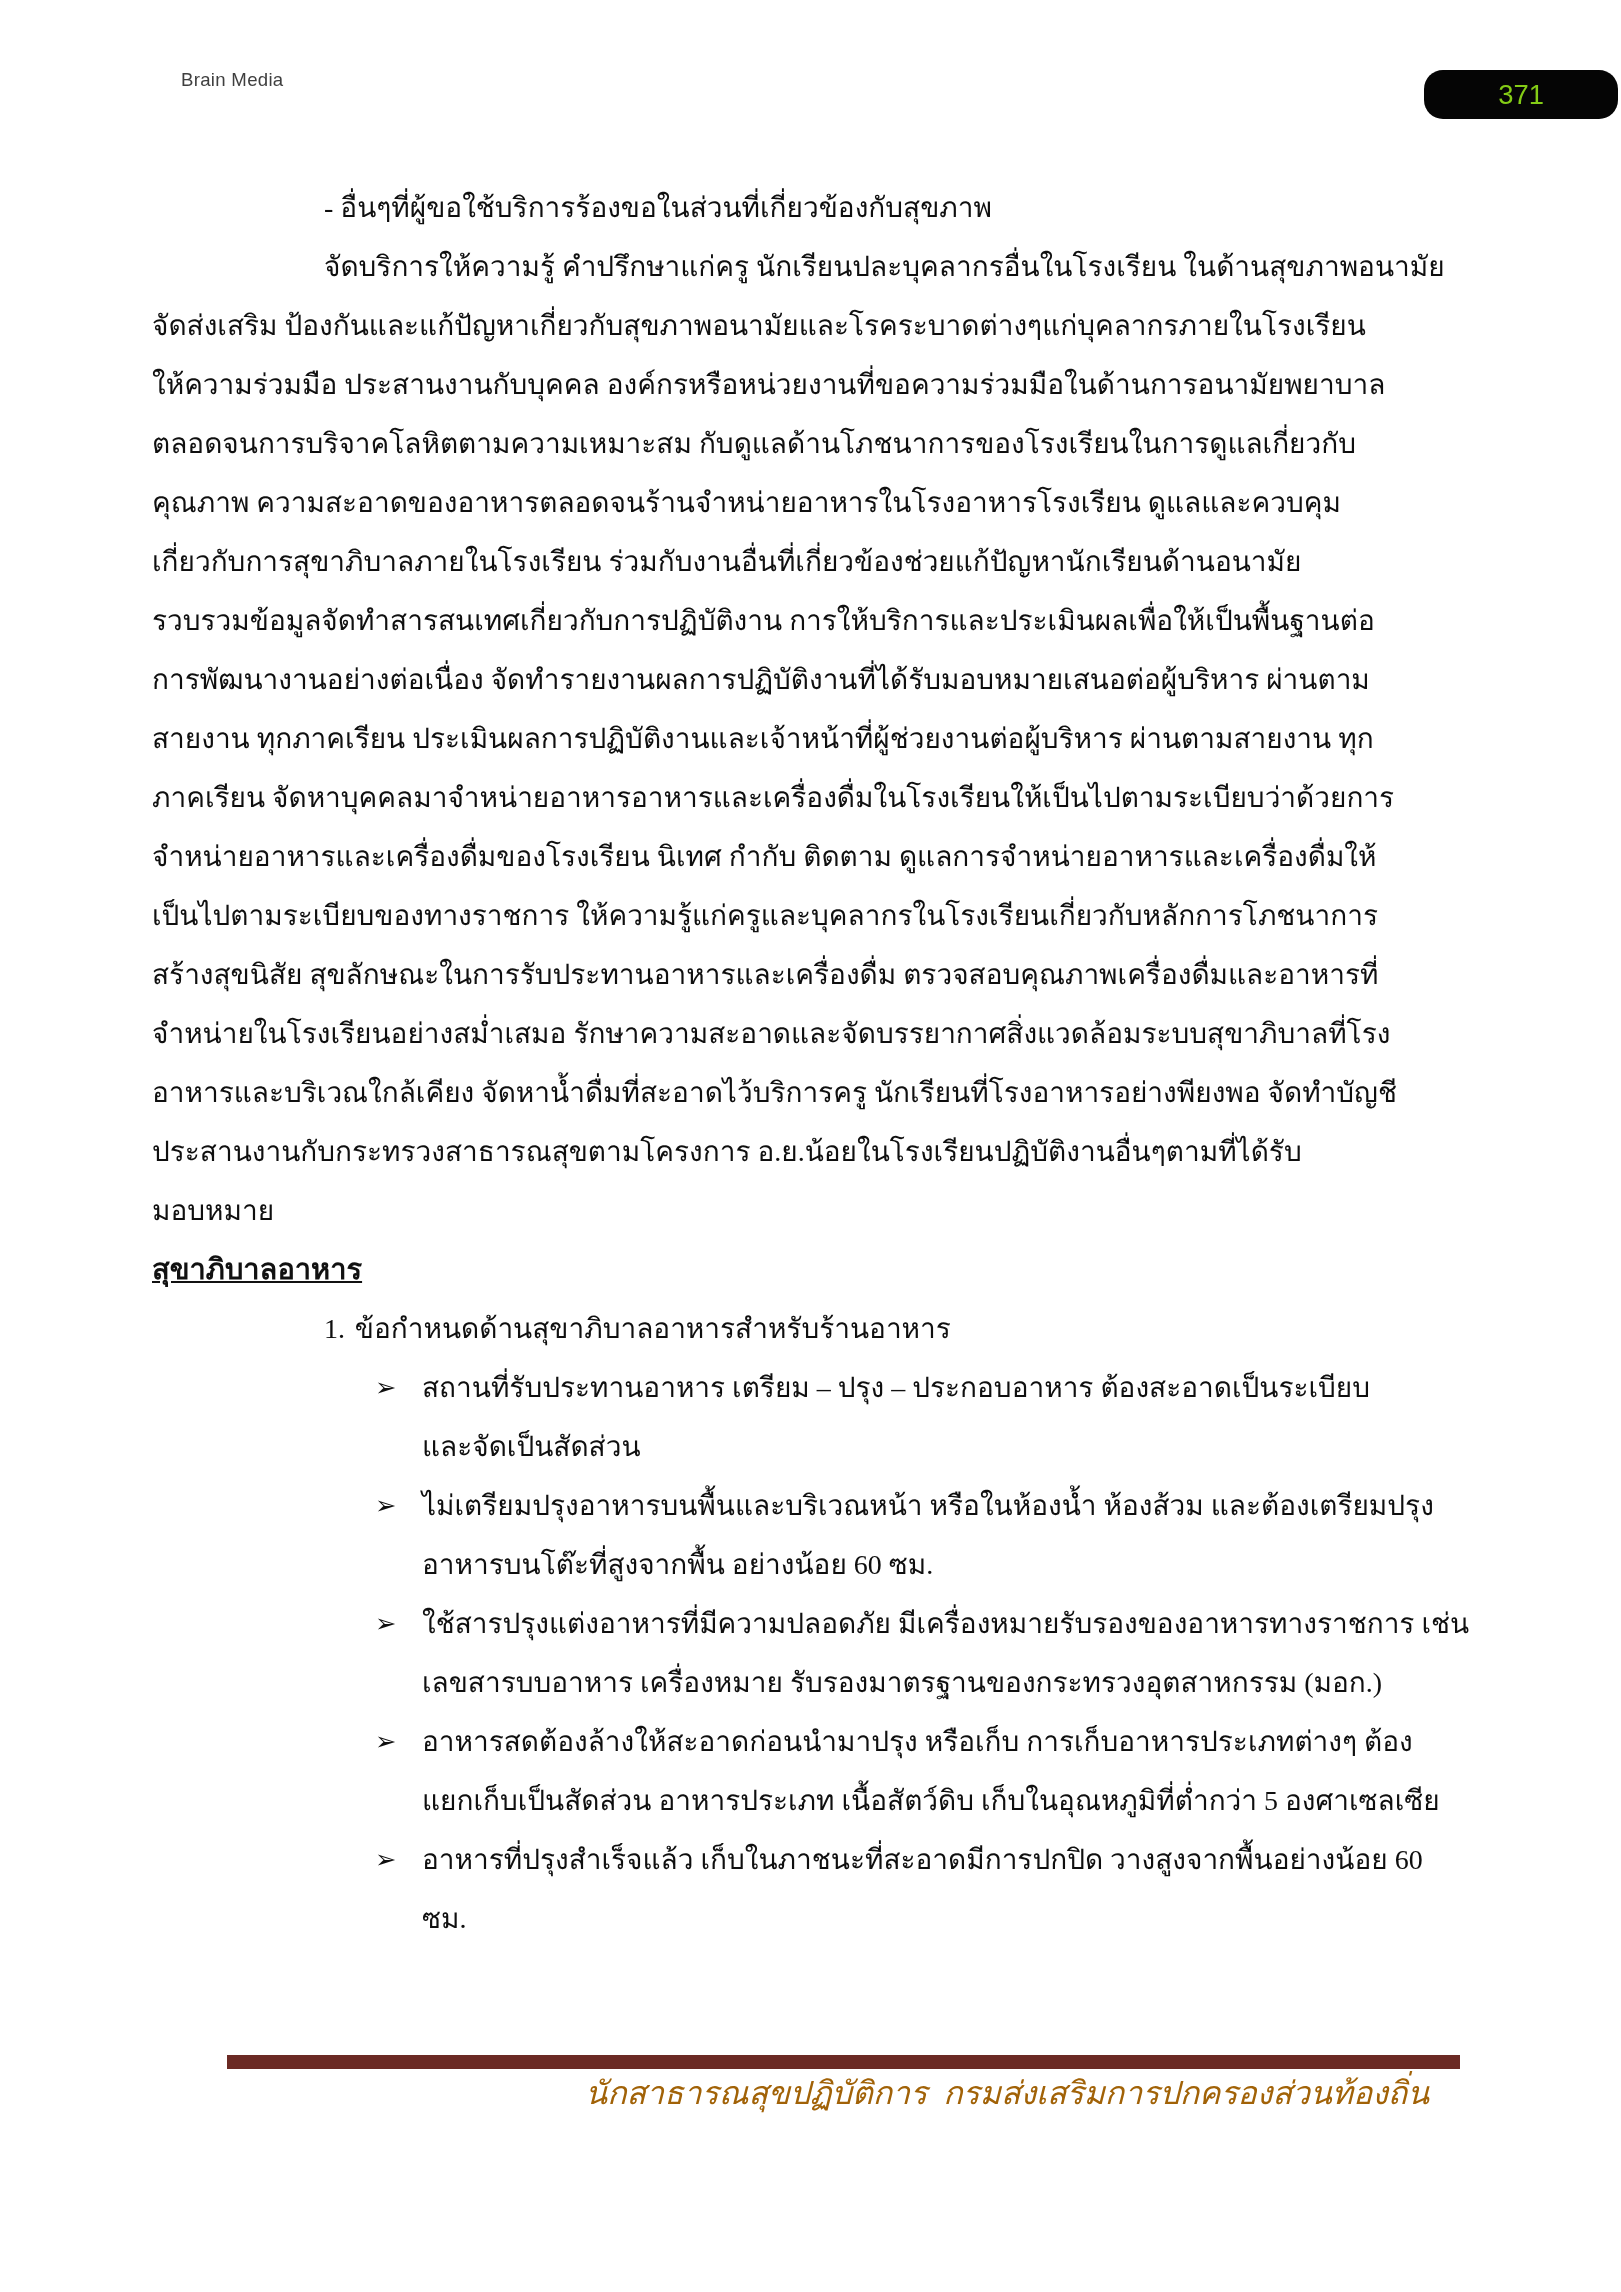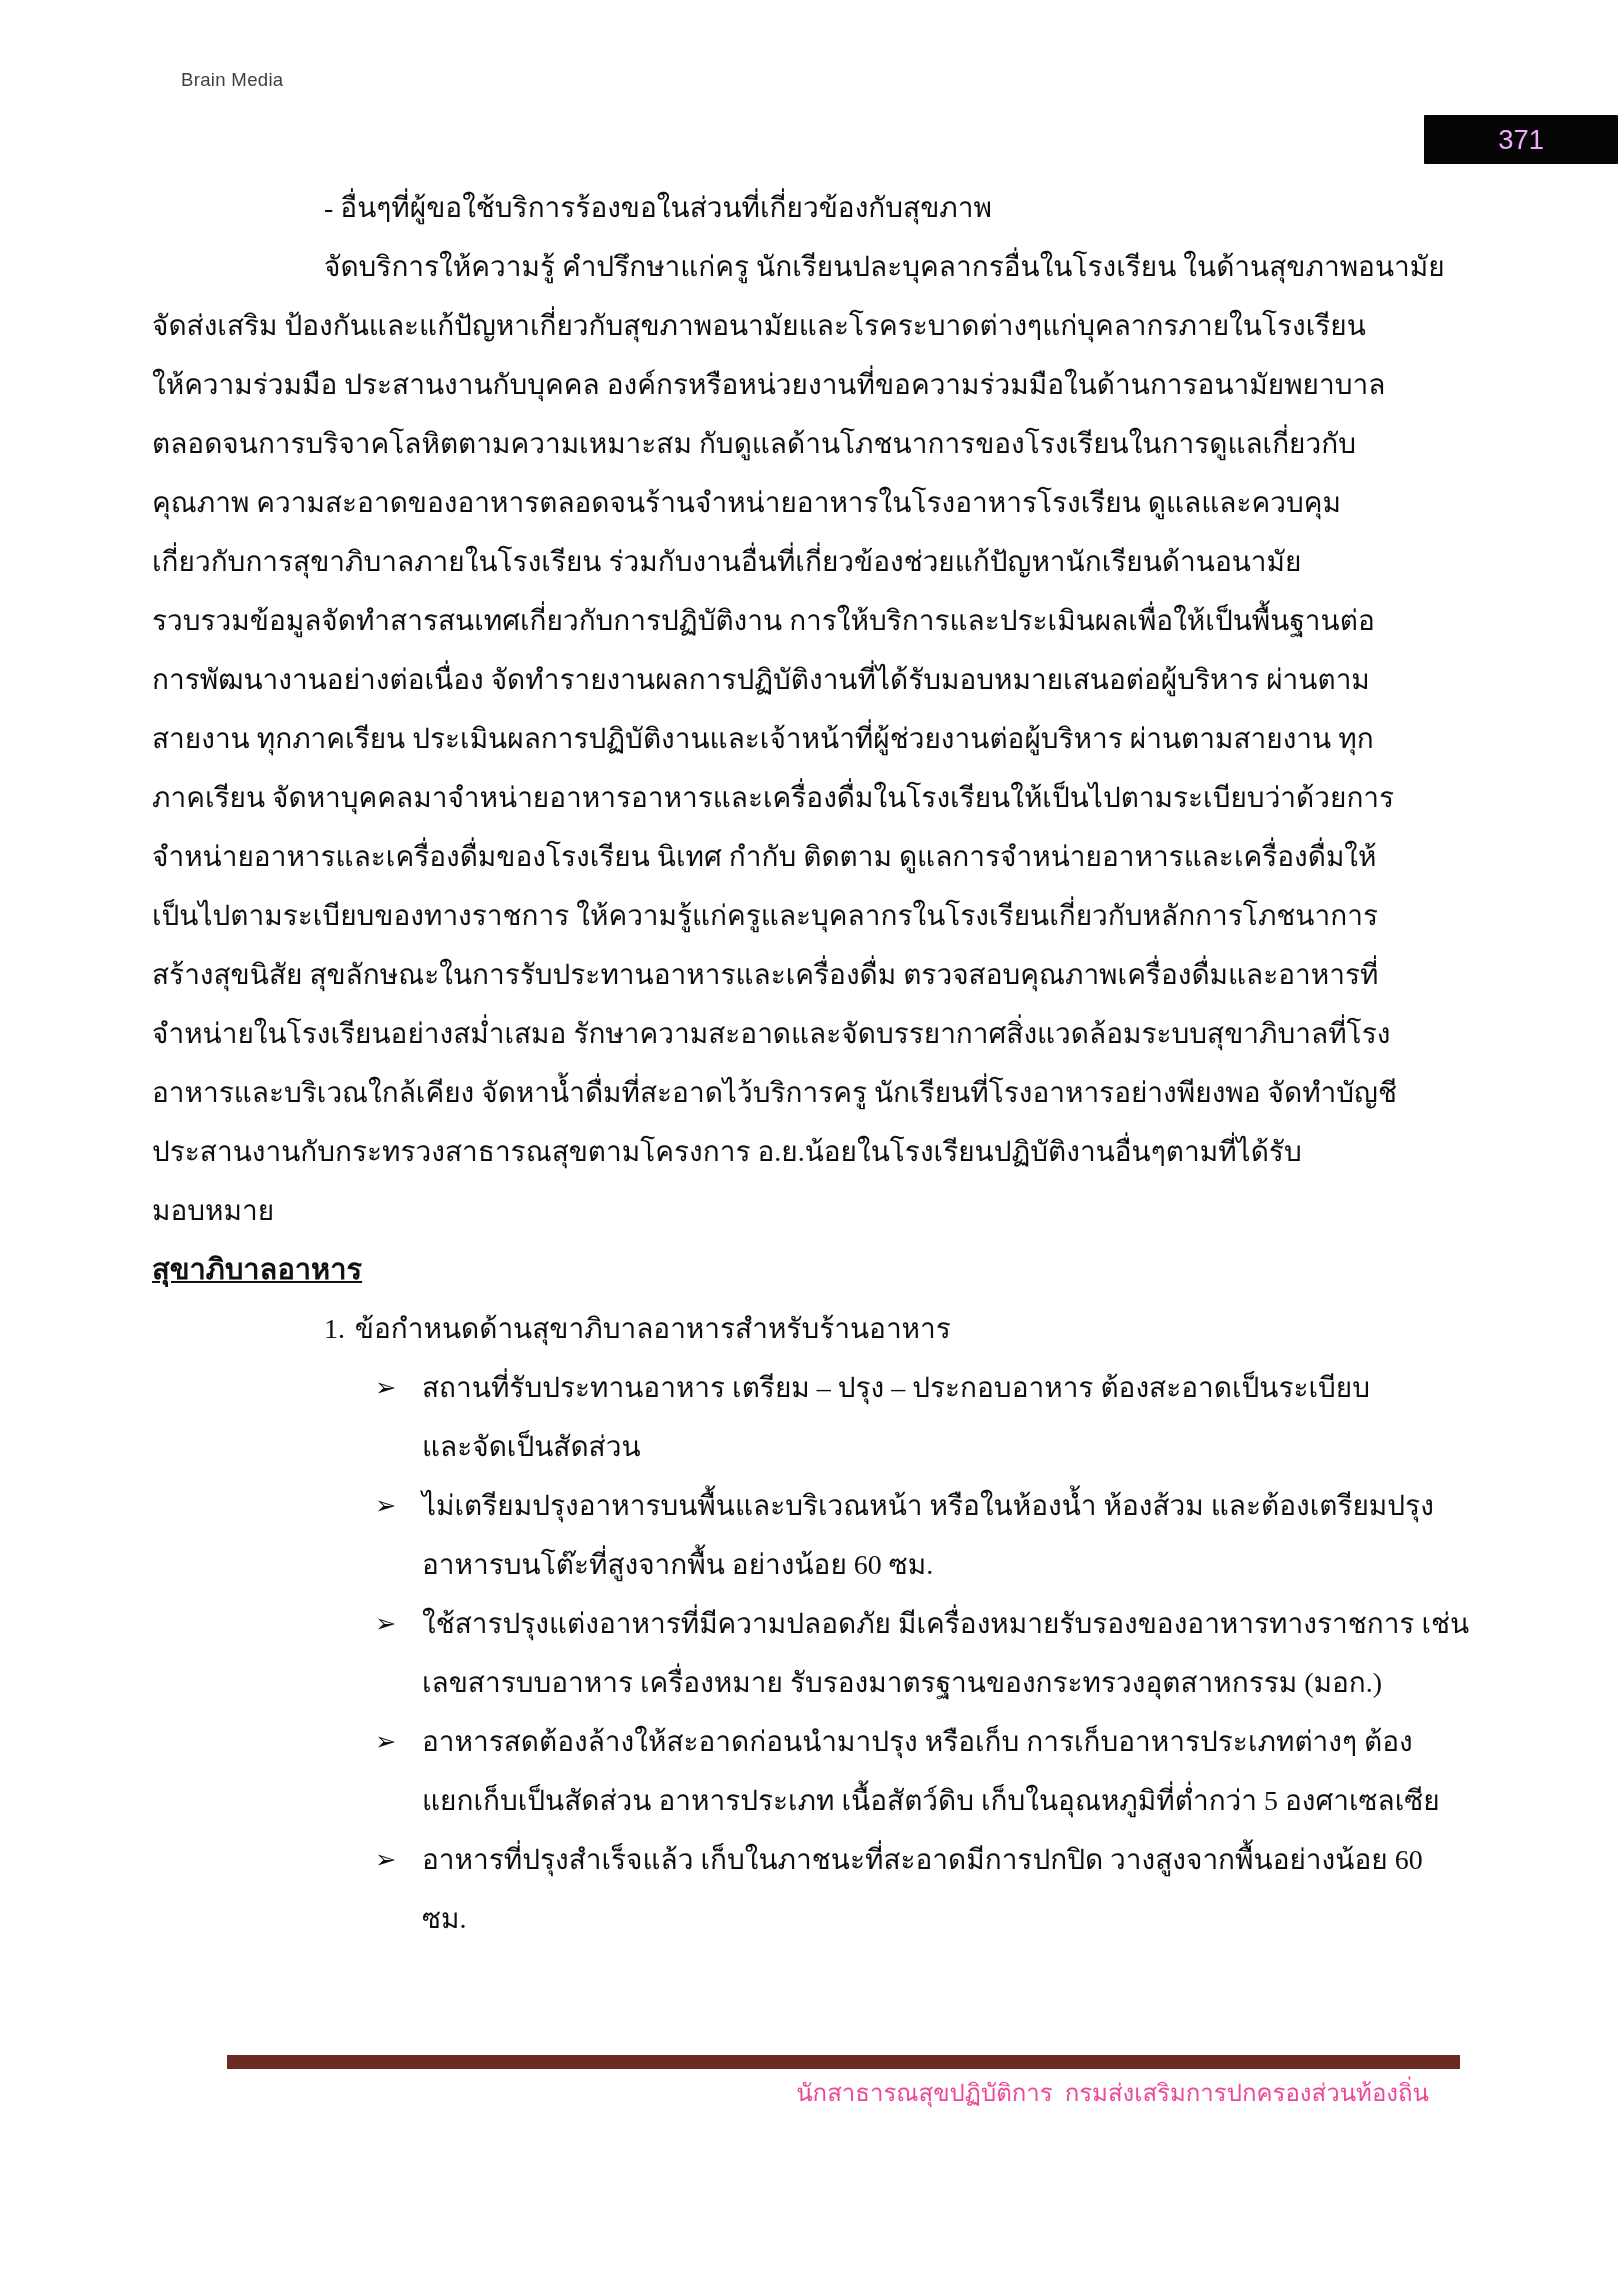--- a/index.html
+++ b/index.html
@@ -13,26 +13,25 @@
     overflow:hidden;
   }
   .brand {
     position:absolute; left:152px; top:69px;
     font-family:"Liberation Sans","DejaVu Sans",sans-serif;
     font-size:18.6px; color:#3f3f3f; letter-spacing:0.3px;margin-left:29px;
   }
   .page-num-box {
     position:absolute; right:2.9px; top:70px;
     width:194px; height:49px;
-    background:#050505; color:#f0abfc;
-    border-radius:1px;
+    background:#050505; color:#84cc16;
+    border-radius:19px;
     display:flex; align-items:center; justify-content:center;
     font-family:"Liberation Sans","DejaVu Sans",sans-serif;
     font-size:27.4px;
-    margin-top:45px;
   }
   .content {
     position:absolute; left:152px; top:178px; width:1325px;
   }
   .line {
     font-size:28px; line-height:59px; white-space:nowrap; color:#0f0f0f;
   }
   .indent { padding-left:172px; }
   .heading { font-weight:bold; font-size:29px; line-height:59px; white-space:nowrap;text-decoration:underline; }
   .numbered { padding-left:172px; }
@@ -45,22 +44,22 @@
     color:#0f0f0f;
   }
   .bullet .bullet-lines { flex:1 1 auto; }
   .footer-rule {
     position:absolute; left:227px; top:2055px;
     width:1233px; height:13.7px;
     background:#6b2a24;
   }
   .footer-text {
     position:absolute; right:192px; top:2072px;
-    font-size:24px; line-height:43px;
-    white-space:pre; color:#ec4899;
+    font-size:32px; line-height:43px;
+    white-space:pre; color:#a16207;font-style:italic;
   }
 </style>
 </head>
 <body>
 
 <div class="page">
 
   <div class="brand">Brain Media</div>
 
   <div class="page-num-box">

